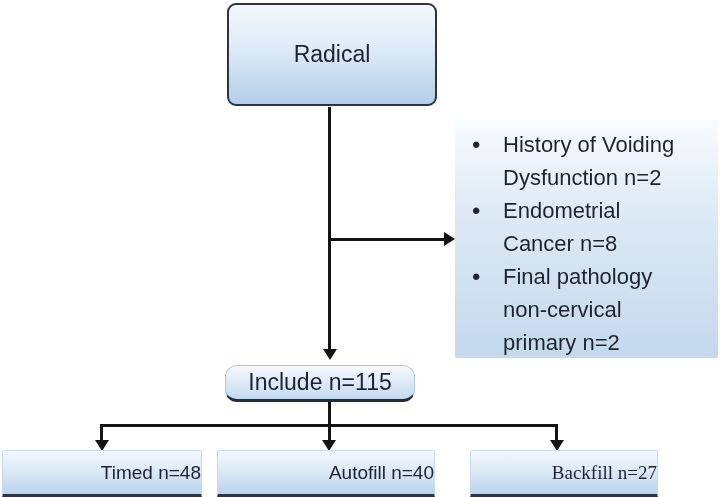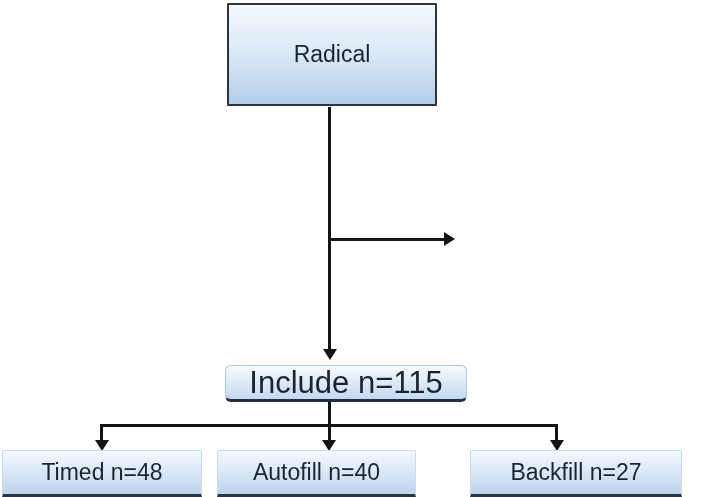--- a/index.html
+++ b/index.html
@@ -18,21 +18,21 @@
     flex-direction:column;
     align-items:center;
     justify-content:center;
     text-align:center;
   }
   .top-box{
     left:227px;top:3px;width:210px;height:103px;
     border:2px solid #2d3440;
     background:linear-gradient(to bottom,#f3f8fd 0%,#ddeaf7 45%,#b4cee9 100%);
     font-size:23px;line-height:33px;
-    border-radius:1px;
+    border-radius:9px;
   }
   .top-box .line{display:block;}
   .exclusion-box{
     left:455px;top:120px;width:263px;height:238px;
     background:linear-gradient(to bottom,#f8fbfe 0%,#dde9f5 40%,#c4d8ec 100%);
     border-radius:2px;
     align-items:flex-start;
     justify-content:flex-start;
     text-align:left;
   }
@@ -49,38 +49,39 @@
   .exclusion-box li::before{
     content:"\2022";
     position:absolute;
     left:0;top:0;
     font-size:24px;
     line-height:33px;
     color:#1d2330;
   }
   .exclusion-box li .line{display:block;}
   .include-box{
-    left:225px;top:365px;width:242px;height:37px;
+    left:225px;top:365px;width:190px;height:37px;
     border:1px solid #a9c7e6;
     border-bottom:3px solid #242e3b;
     background:linear-gradient(to bottom,#f6fafd 0%,#e2edf8 40%,#c3d9ef 100%);
-    font-size:31px;
-    border-radius:6px;
+    font-size:23px;
+    border-radius:12px;
   }
   .leaf-box{
     top:450px;height:47px;
     border:1px solid #c7daee;
     border-bottom:3px solid #2c3542;
     background:linear-gradient(to bottom,#f4f9fd 0%,#dce9f6 45%,#bcd3eb 100%);
-    font-size:23px;
+    font-size:19px;
     border-radius:2px 2px 0 0;
+    align-items:flex-end;
   }
   .leaf-timed{left:2px;width:200px;}
-  .leaf-autofill{left:217px;width:199px;}
-  .leaf-backfill{left:470px;width:212px;}
+  .leaf-autofill{left:217px;width:218px;}
+  .leaf-backfill{left:470px;width:188px;font-family:Liberation Serif, serif;}
   .vline,.hline{position:absolute;background:#141414;}
   .arrow{position:absolute;width:0;height:0;}
   .arrow-down{
     border-left:7px solid transparent;
     border-right:7px solid transparent;
     border-top:11px solid #141414;
   }
   .arrow-right{
     border-top:7px solid transparent;
     border-bottom:7px solid transparent;
@@ -95,20 +96,37 @@
   <div class="box top-box">
     <span class="line">Radical</span>
   </div>
 
   <div class="vline" style="left:328px;top:107px;width:3px;height:242px;"></div>
   <div class="arrow arrow-down" style="left:323px;top:349px;"></div>
 
   <div class="hline" style="left:330px;top:238px;width:114px;height:3px;"></div>
   <div class="arrow arrow-right" style="left:444px;top:232px;"></div>
 
+  <div class="box exclusion-box">
+    <ul>
+      <li>
+        <span class="line">History of Voiding</span>
+        <span class="line">Dysfunction n=2</span>
+      </li>
+      <li>
+        <span class="line">Endometrial</span>
+        <span class="line">Cancer n=8</span>
+      </li>
+      <li>
+        <span class="line">Final pathology</span>
+        <span class="line">non-cervical</span>
+        <span class="line">primary n=2</span>
+      </li>
+    </ul>
+  </div>
 
   <div class="box include-box">
     <span>Include n=115</span>
   </div>
 
   <div class="vline" style="left:328px;top:402px;width:3px;height:25px;"></div>
   <div class="hline" style="left:100px;top:424px;width:458px;height:3px;"></div>
 
   <div class="vline" style="left:100px;top:424px;width:3px;height:17px;"></div>
   <div class="arrow arrow-down" style="left:95px;top:440px;"></div>

